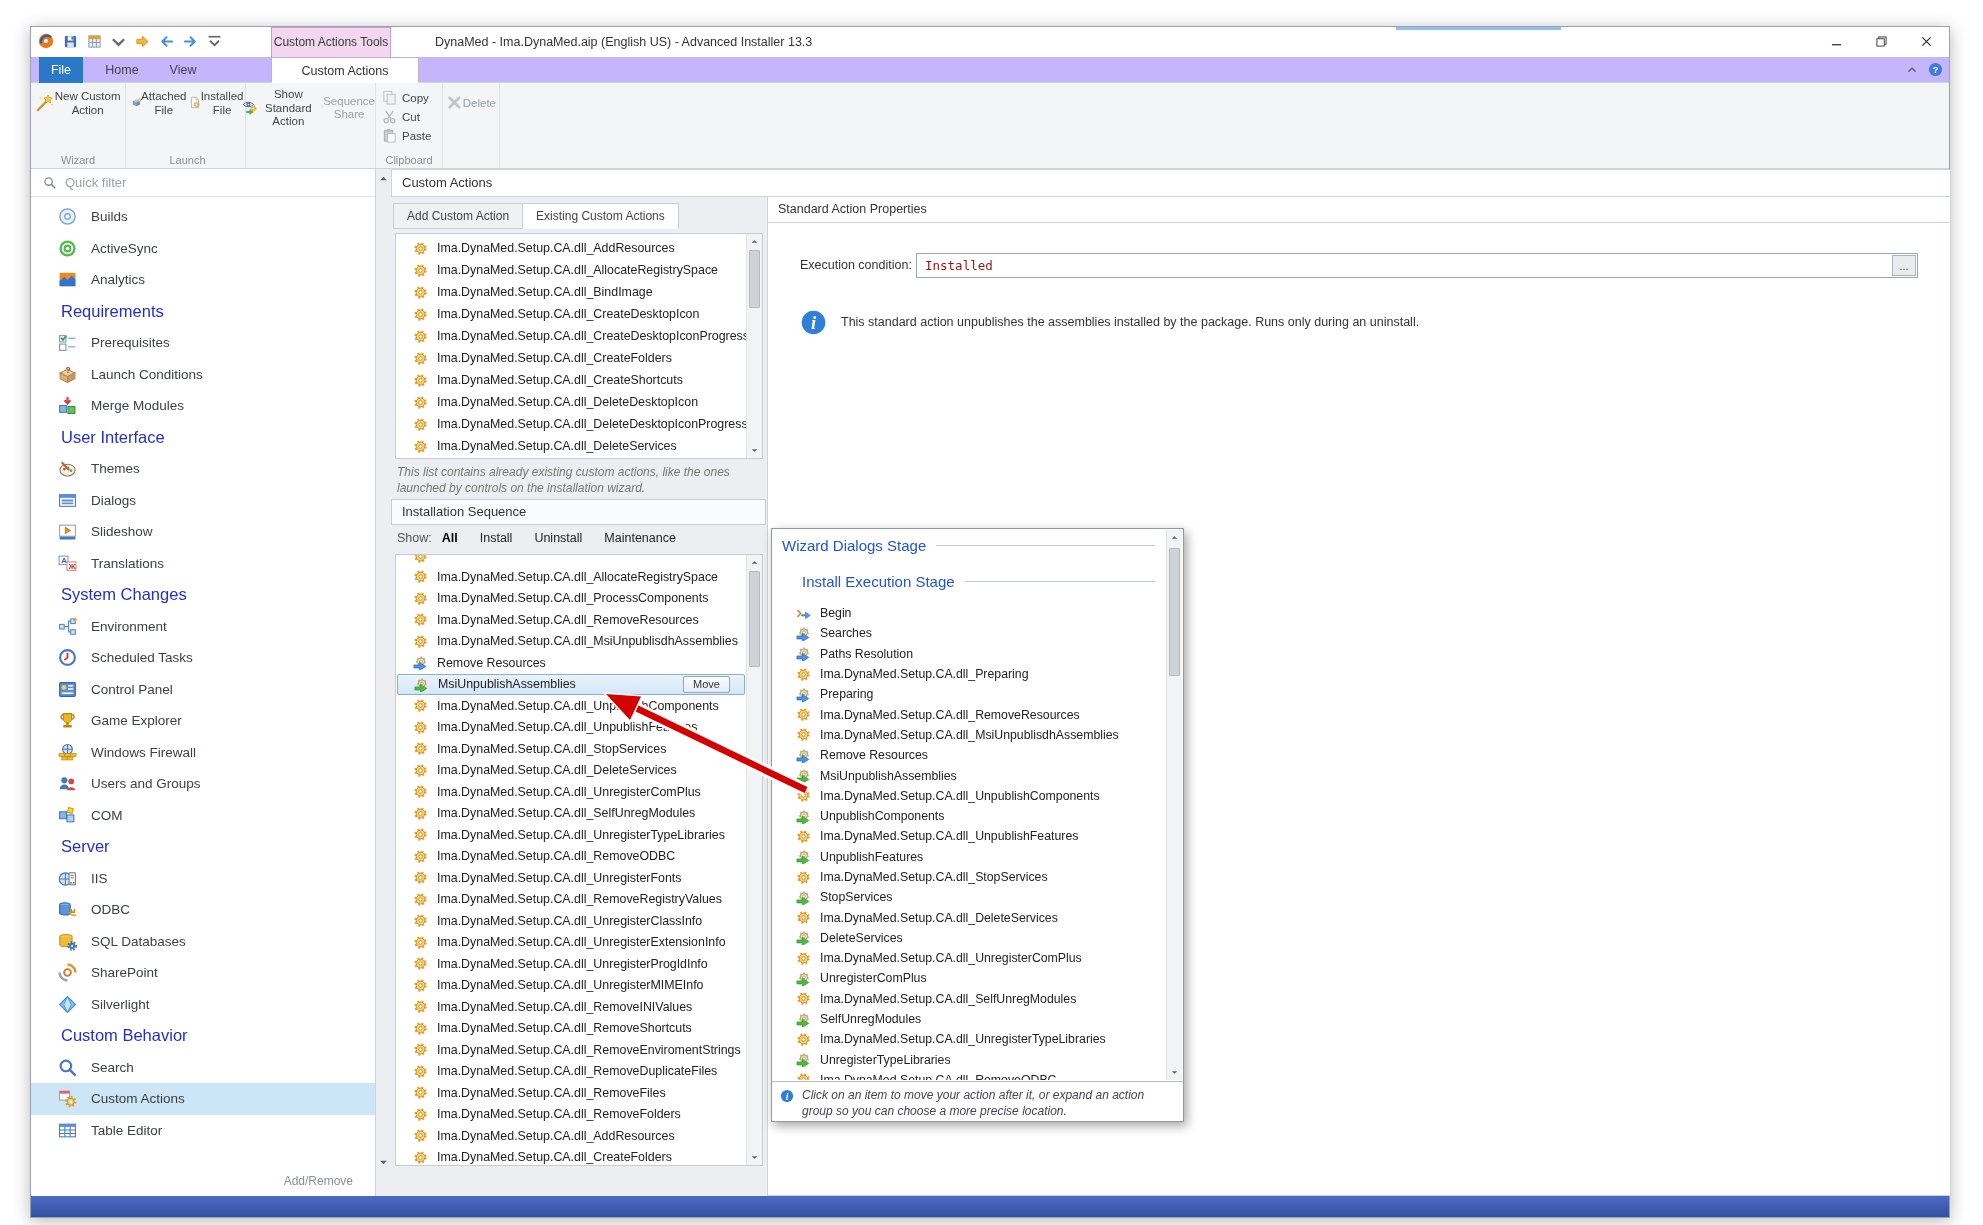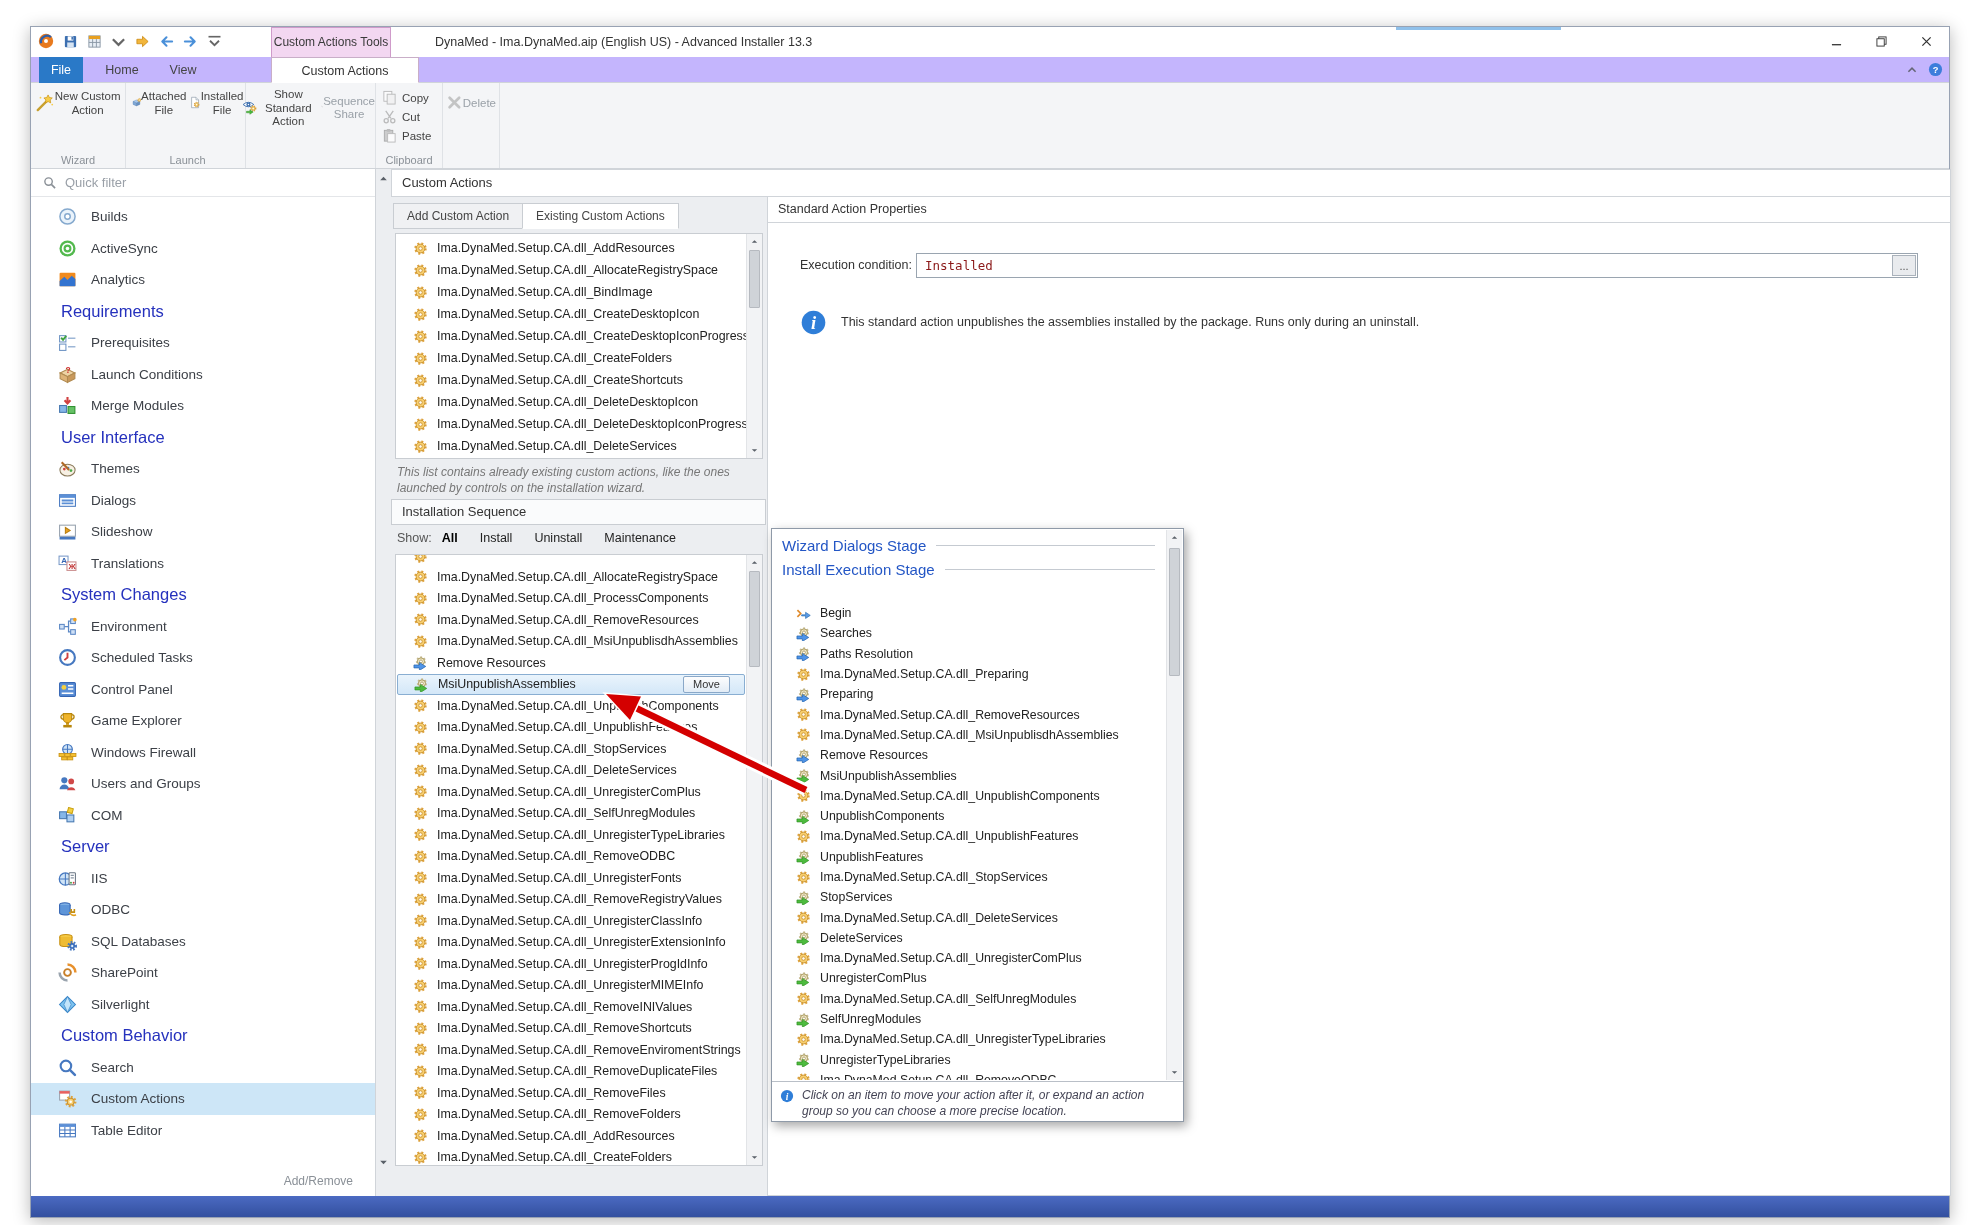--- a/index.html
+++ b/index.html
@@ -136,21 +136,21 @@
   .rp-info .info-ico{width:27px;height:27px;flex:none;}
   .rp-info-text{font-size:12.5px;color:#333;padding-top:6px;}
 
   
   .popup{position:absolute;left:740px;top:501px;width:413px;height:594px;background:#fff;
          border:1px solid #8f9aa8;box-shadow:3px 4px 10px rgba(0,0,0,.35);z-index:30;}
   .pp-h{position:absolute;left:10px;right:28px;display:flex;align-items:center;gap:10px;
         font-size:15px;color:#2356c5;}
   .pp-h::after{content:"";flex:1;border-top:1px solid #c5cad1;}
   .pp-h.h1{top:8px;}
-  .pp-h.h2{top:32px;}
+  .pp-h.h2{top:44px;margin-left:20px;}
   .pp-items{position:absolute;left:0;top:74px;right:17px;bottom:41px;overflow:hidden;}
   .pp-row{height:20.3px;display:flex;align-items:center;padding-left:24px;gap:9px;font-size:12.3px;color:#222;}
   .pp-row .l-ico{width:15px;height:15px;flex:none;}
   .pp-scroll{top:1px;bottom:41px;right:1px;}
   .pp-info{position:absolute;left:0;right:0;bottom:0;height:40px;border-top:1px solid #b9bfc7;background:#fff;
            padding:5px 12px 0 30px;font-size:12px;font-style:italic;color:#445;line-height:1.35;}
   .pp-info .pinfo-ico{position:absolute;left:8px;top:7px;width:14px;height:14px;}
 
   
   .statusbar{position:absolute;left:0;right:0;bottom:0;height:21px;background:linear-gradient(#4b6ac2,#33509f);}

